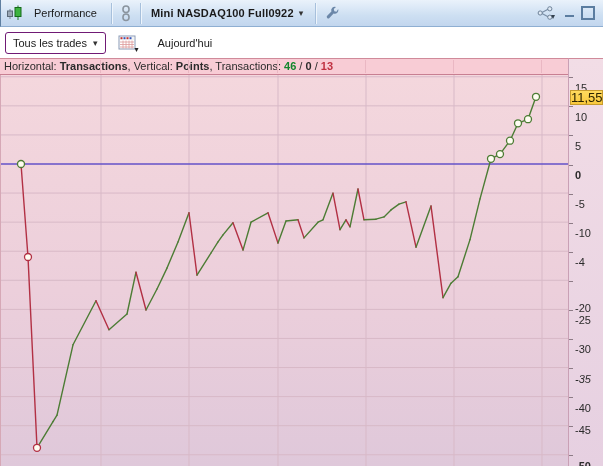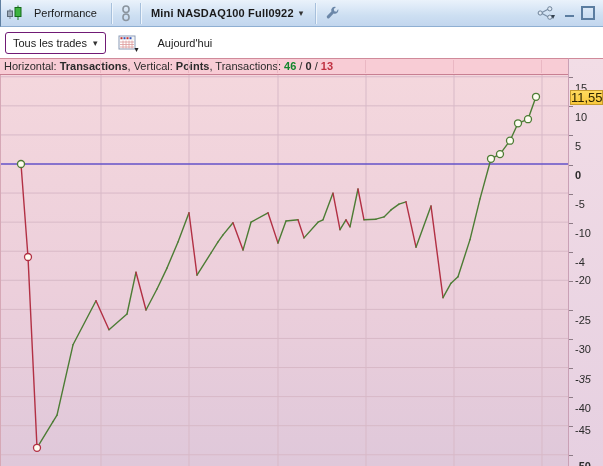--- a/index.html
+++ b/index.html
@@ -223,21 +223,21 @@
         <div class="ylab" style="top: 69.925px;">5</div>
         <div class="ytick" style="top: 105.5px;"></div>
         <div class="ylab bold" style="top: 99px;">0</div>
         <div class="ytick" style="top: 134.575px;"></div>
         <div class="ylab" style="top: 128.075px;">-5</div>
         <div class="ytick" style="top: 163.65px;"></div>
         <div class="ylab" style="top: 157.15px;">-10</div>
         <div class="ytick" style="top: 192.725px;"></div>
         <div class="ylab" style="top: 186.225px;">-4</div>
         <div class="ytick" style="top: 221.8px;"></div>
-        <div class="ylab" style="top: 204px;">-20</div>
+        <div class="ylab" style="top: 232px;">-20</div>
         <div class="ytick" style="top: 250.875px;"></div>
         <div class="ylab" style="top: 244.375px;">-25</div>
         <div class="ytick" style="top: 279.95px;"></div>
         <div class="ylab" style="top: 273.45px;">-30</div>
         <div class="ytick" style="top: 309.025px;"></div>
         <div class="ylab" style="top: 302.525px; font-style: italic;">-35</div>
         <div class="ytick" style="top: 338.1px;"></div>
         <div class="ylab" style="top: 331.6px;">-40</div>
         <div class="ytick" style="top: 367.175px;"></div>
         <div class="ylab" style="top: 354px;">-45</div>

